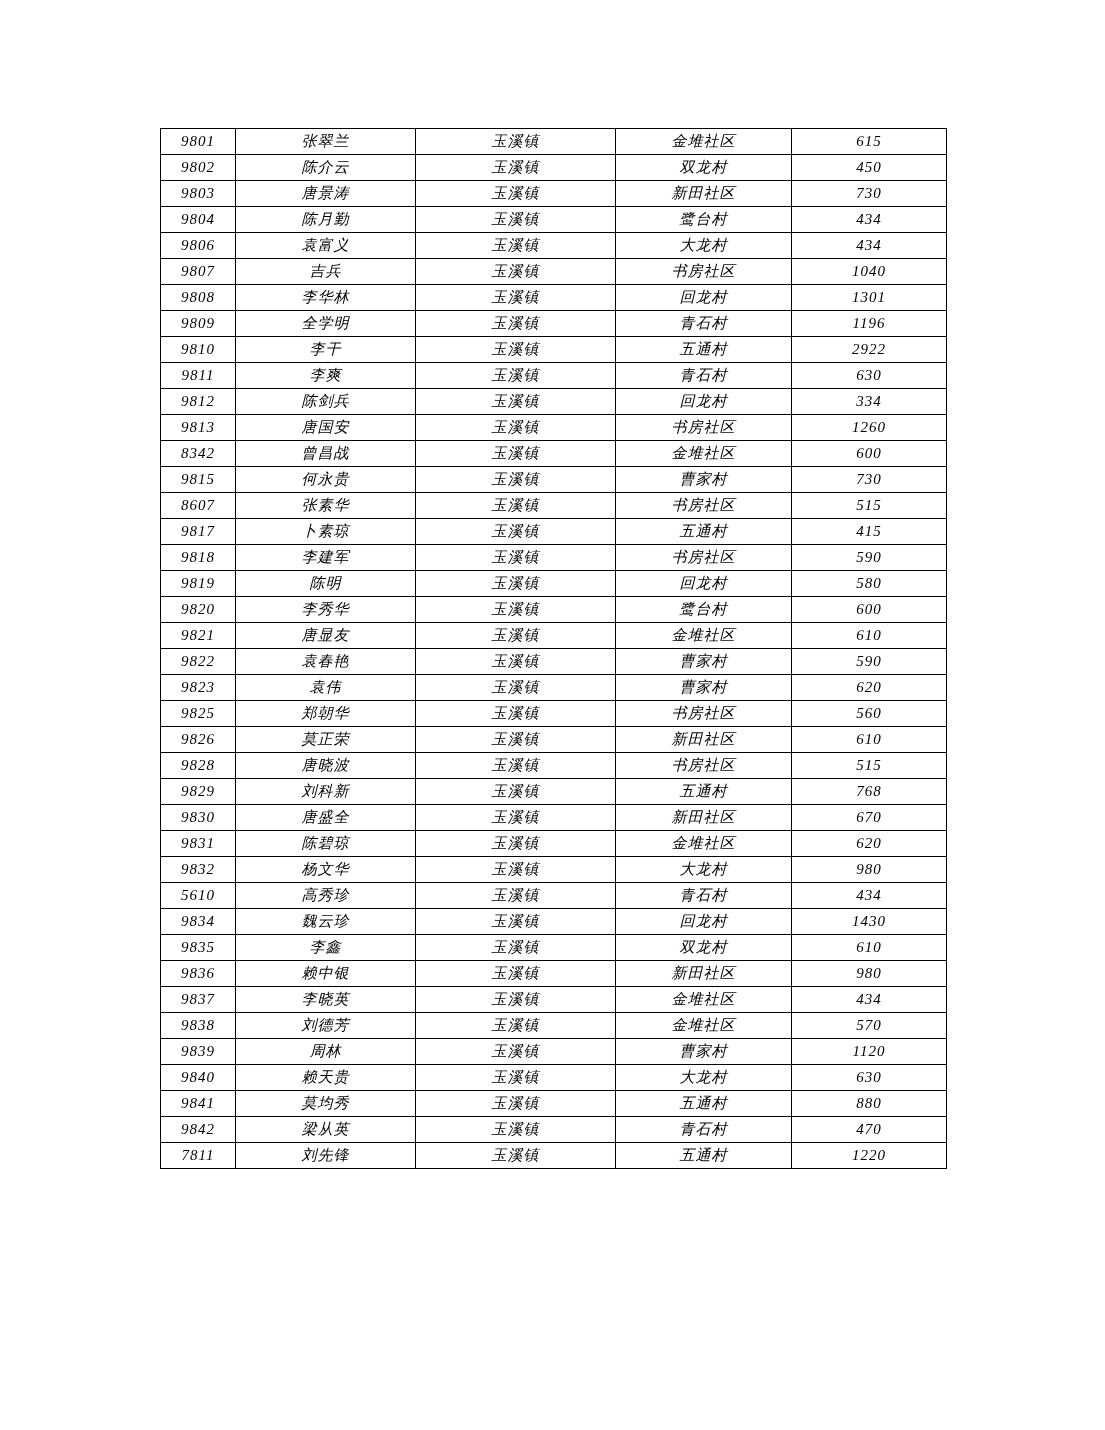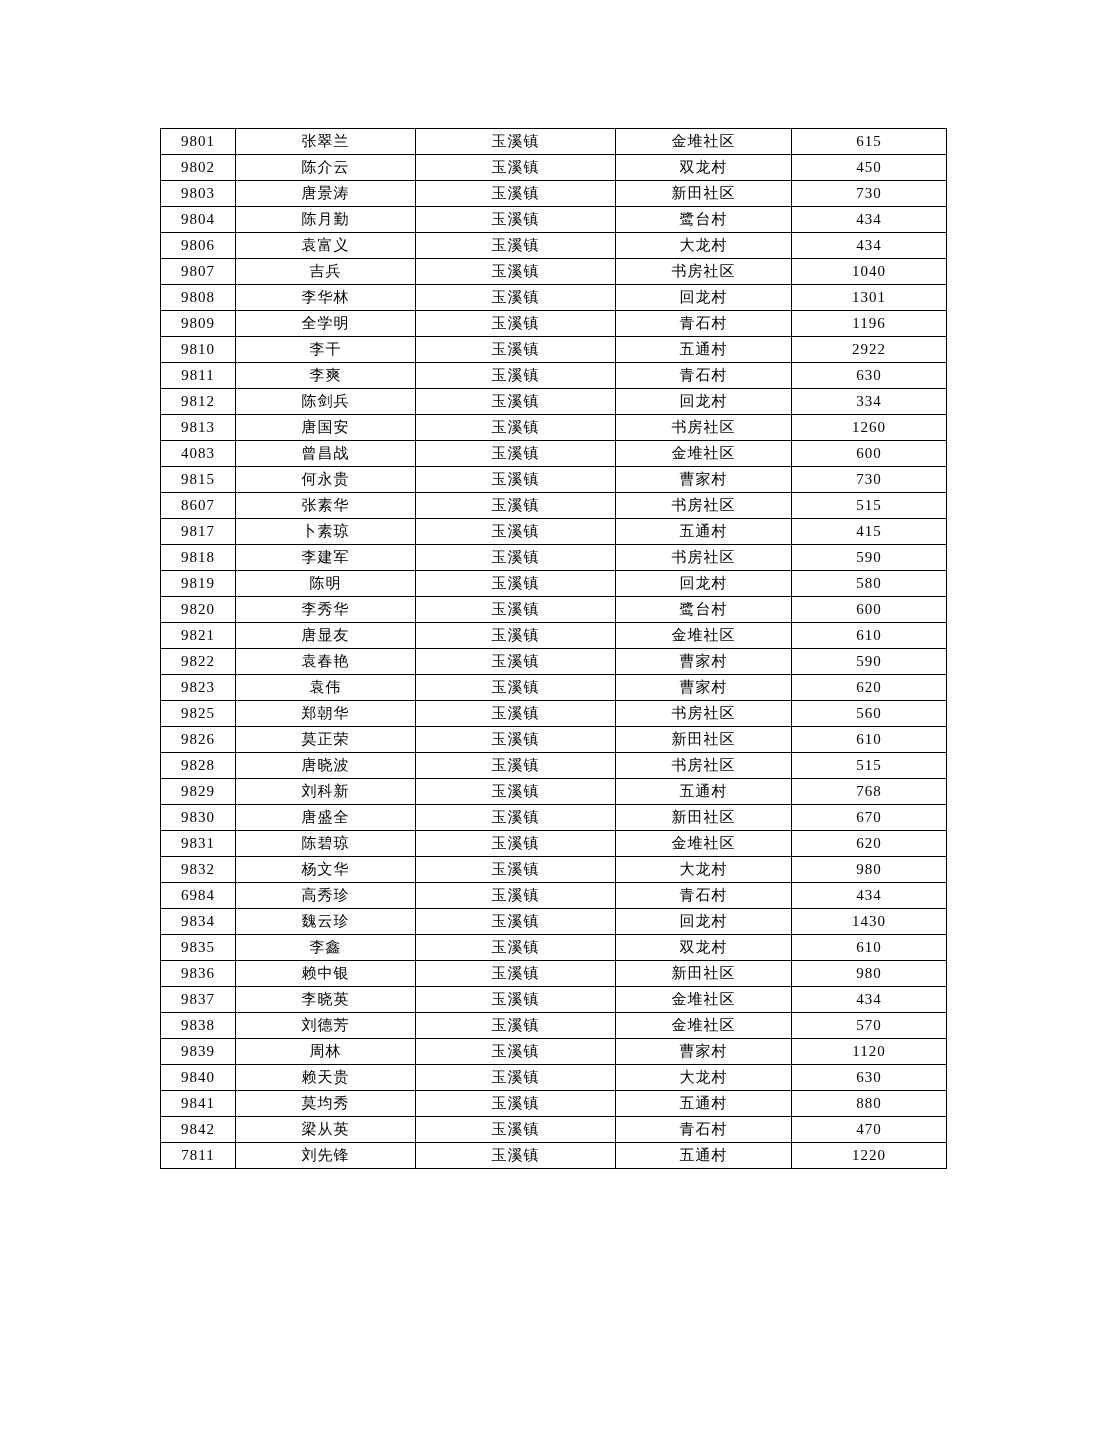--- a/index.html
+++ b/index.html
@@ -7,20 +7,21 @@
     width: 1105px;
     background: #ffffff;
     font-family: "Liberation Serif", "DejaVu Serif", serif;
   }
   .page {
     position: relative;
     width: 1105px;
     height: 1430px;
     background: #ffffff;
     overflow: hidden;
+    font-style: italic;
   }
   table.roster {
     position: absolute;
     left: 160px;
     top: 128px;
     width: 786px;
     border-collapse: collapse;
     table-layout: fixed;
   }
   table.roster td {
@@ -131,21 +132,21 @@
           <td>334</td>
         </tr>
         <tr>
           <td>9813</td>
           <td>唐国安</td>
           <td>玉溪镇</td>
           <td>书房社区</td>
           <td>1260</td>
         </tr>
         <tr>
-          <td>4083</td>
+          <td>8342</td>
           <td>曾昌战</td>
           <td>玉溪镇</td>
           <td>金堆社区</td>
           <td>600</td>
         </tr>
         <tr>
           <td>9815</td>
           <td>何永贵</td>
           <td>玉溪镇</td>
           <td>曹家村</td>
@@ -250,21 +251,21 @@
           <td>620</td>
         </tr>
         <tr>
           <td>9832</td>
           <td>杨文华</td>
           <td>玉溪镇</td>
           <td>大龙村</td>
           <td>980</td>
         </tr>
         <tr>
-          <td>6984</td>
+          <td>5610</td>
           <td>高秀珍</td>
           <td>玉溪镇</td>
           <td>青石村</td>
           <td>434</td>
         </tr>
         <tr>
           <td>9834</td>
           <td>魏云珍</td>
           <td>玉溪镇</td>
           <td>回龙村</td>

